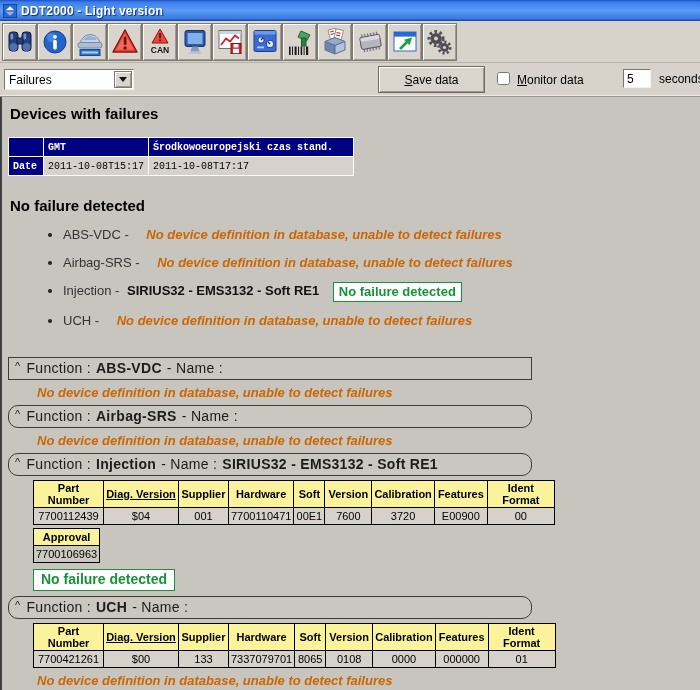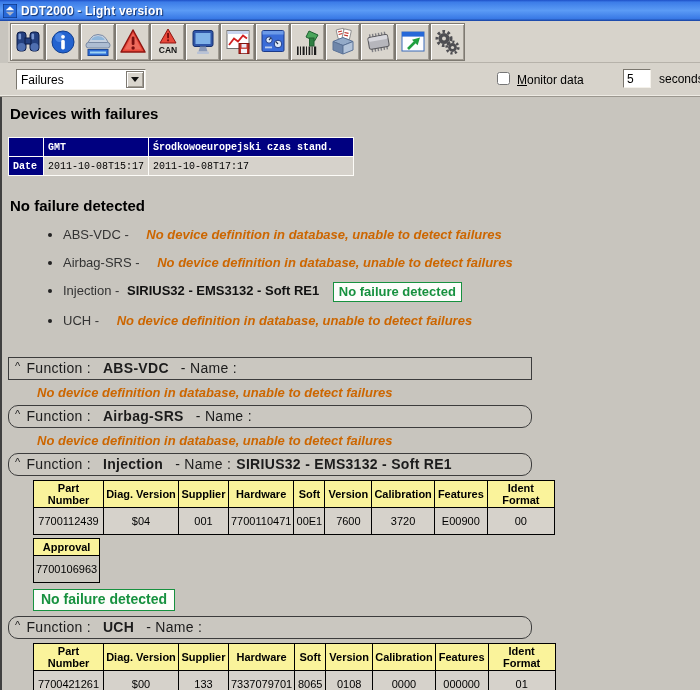--- a/index.html
+++ b/index.html
@@ -7,32 +7,32 @@
   .window{position:relative;width:700px;height:690px;background:#c8c5be;overflow:hidden;}
 
   
   .titlebar{height:21px;display:flex;align-items:center;padding-left:3px;
     background:linear-gradient(180deg,#1e50c8 0%,#3c7ce8 10%,#5b9bf5 50%,#3a7ae6 88%,#16409f 100%);}
   .title-icon{width:14px;height:14px;margin-right:4px;flex:0 0 auto;}
   .title-text{color:#fff;font-size:12px;font-weight:bold;text-shadow:1px 1px 1px #10306e;letter-spacing:.2px;}
 
   
   .iconbar{height:41px;background:#d7d3cb;display:flex;align-items:center;padding:0 12px 0 2px;
-    border-bottom:1px solid #b6b2aa;margin-left:8px;}
+    border-bottom:1px solid #b6b2aa;}
   .tbtn{width:35px;height:38px;background:#d9d5cd;border:1px solid #7e7a72;
     box-shadow:inset 1px 1px 0 #ffffff, inset -1px -1px 0 #a09b92;
     display:flex;align-items:center;justify-content:center;box-sizing:border-box;cursor:pointer;}
   .tbtn + .tbtn{margin-left:0;}
   .gap10{margin-left:10px;} .gap11{margin-left:11px;} .gap17{margin-left:17px;}
   .gap15{margin-left:15px;} .gap4{margin-left:4px;}
 
   
   .controlbar{position:relative;height:33px;background:#d7d3cb;border-bottom:1px solid #9b978f;
     box-shadow:inset 0 -1px 0 #eeebe4;}
-  .combo{position:absolute;left:16px;top:6px;width:130px;height:21px;background:#fff;
+  .combo{position:absolute;left:4px;top:6px;width:130px;height:21px;background:#fff;
     border:1px solid;border-color:#7a766e #f4f1ea #f4f1ea #7a766e;box-sizing:border-box;
     display:flex;align-items:center;font-size:12px;cursor:pointer;}
   .combo-text{flex:1;padding-left:4px;color:#000;}
   .combo-btn{width:18px;height:17px;margin-right:1px;background:#d9d5cd;border:1px solid #7e7a72;
     box-shadow:inset 1px 1px 0 #fff, inset -1px -1px 0 #a09b92;
     display:flex;align-items:center;justify-content:center;box-sizing:border-box;}
   .combo-arrow{width:0;height:0;border-left:4px solid transparent;border-right:4px solid transparent;
     border-top:5px solid #111;}
   .push{position:absolute;top:3px;height:27px;background:#d9d5cd;border:1px solid #6e6a62;
     box-shadow:inset 1px 1px 0 #ffffff, inset -1px -1px 0 #a09b92;
@@ -63,30 +63,30 @@
   ul.bullets{margin:12px 0 0 0;padding:0 0 0 61px;list-style:disc outside;}
   ul.bullets li{margin:0 0 10px 0;font-size:13px;color:#222;line-height:18px;}
   .dev{color:#333;}
   .dev-bold{font-weight:bold;color:#111;margin-left:4px;}
   .msg-inline{color:#cc6600;font-weight:bold;font-style:italic;margin-left:14px;}
 
   .funcbox{margin:27px 0 0 6px;width:524px;box-sizing:border-box;border:1px solid #3c3c3c;
     padding:2px 6px 3px;font-size:14px;color:#1c1c1c;letter-spacing:.3px;background:#cac7c0;}
   .funcbox.tight{margin-top:5px;border-radius:10px;}
   .caret{font-size:11px;vertical-align:3px;margin-right:6px;cursor:pointer;}
-  .fn-dev{font-weight:bold;margin:0 12px;}
+  .fn-dev{font-weight:bold;margin:0 5px;}
   .fn-name{font-weight:bold;margin-left:5px;}
 
   .msg-block{margin:5px 0 4px 35px;color:#cc6600;font-weight:bold;font-style:italic;font-size:13px;}
 
   .dtable{margin:4px 0 0 31px;border-collapse:collapse;font-size:11px;table-layout:fixed;}
   .dtable th{background:#faf39b;border:1px solid #000;font-weight:bold;padding:1px 2px;height:14px;
     color:#000;text-align:center;overflow:hidden;}
-  .dtable td{background:#d6d2cb;border:1px solid #000;text-align:center;padding:6px 2px;height:14px;color:#000;overflow:hidden;}
-  .c0{width:65px;}.c1{width:70px;}.c2{width:45px;}.c3{width:59px;}.c4{width:26px;}
+  .dtable td{background:#d6d2cb;border:1px solid #000;text-align:center;padding:1px 2px;height:14px;color:#000;overflow:hidden;}
+  .c0{width:65px;}.c1{width:70px;text-decoration:underline;}.c2{width:45px;}.c3{width:59px;}.c4{width:26px;}
   .c5{width:42px;}.c6{width:57px;}.c7{width:48px;}.c8{width:62px;}
 
   .approval-table{margin:3px 0 0 31px;}
   .approval-table th{width:58px;}
   .approval-table td{background:#ccc9c1;}
 
   .status-box{display:inline-block;border:1px solid #17913f;background:#fdfdfb;color:#17913f;
     font-weight:bold;font-size:14px;padding:1px 7px 2px;line-height:17px;}
   .status-block{margin:6px 0 0 31px;}
   .status-sm{font-size:13px;margin-left:10px;padding:0 5px 1px;vertical-align:-1px;}
@@ -259,20 +259,23 @@
   </div>
 
   <div class="controlbar">
     <div class="combo">
       <span class="combo-text">Failures</span>
       <span class="combo-btn">
         <span class="combo-arrow"></span>
       </span>
     </div>
 
+    <button class="push push-save">
+        <span><u>S</u><span>ave data</span></span>
+      </button>
 
     <input type="checkbox" class="chk" style="">
     <label class="chk-label"><u>M</u><span>onitor data</span></label>
 
     <input class="num" value="5" style="">
     <span class="unit">seconds</span>
   </div>
 
   <div class="report">
 

